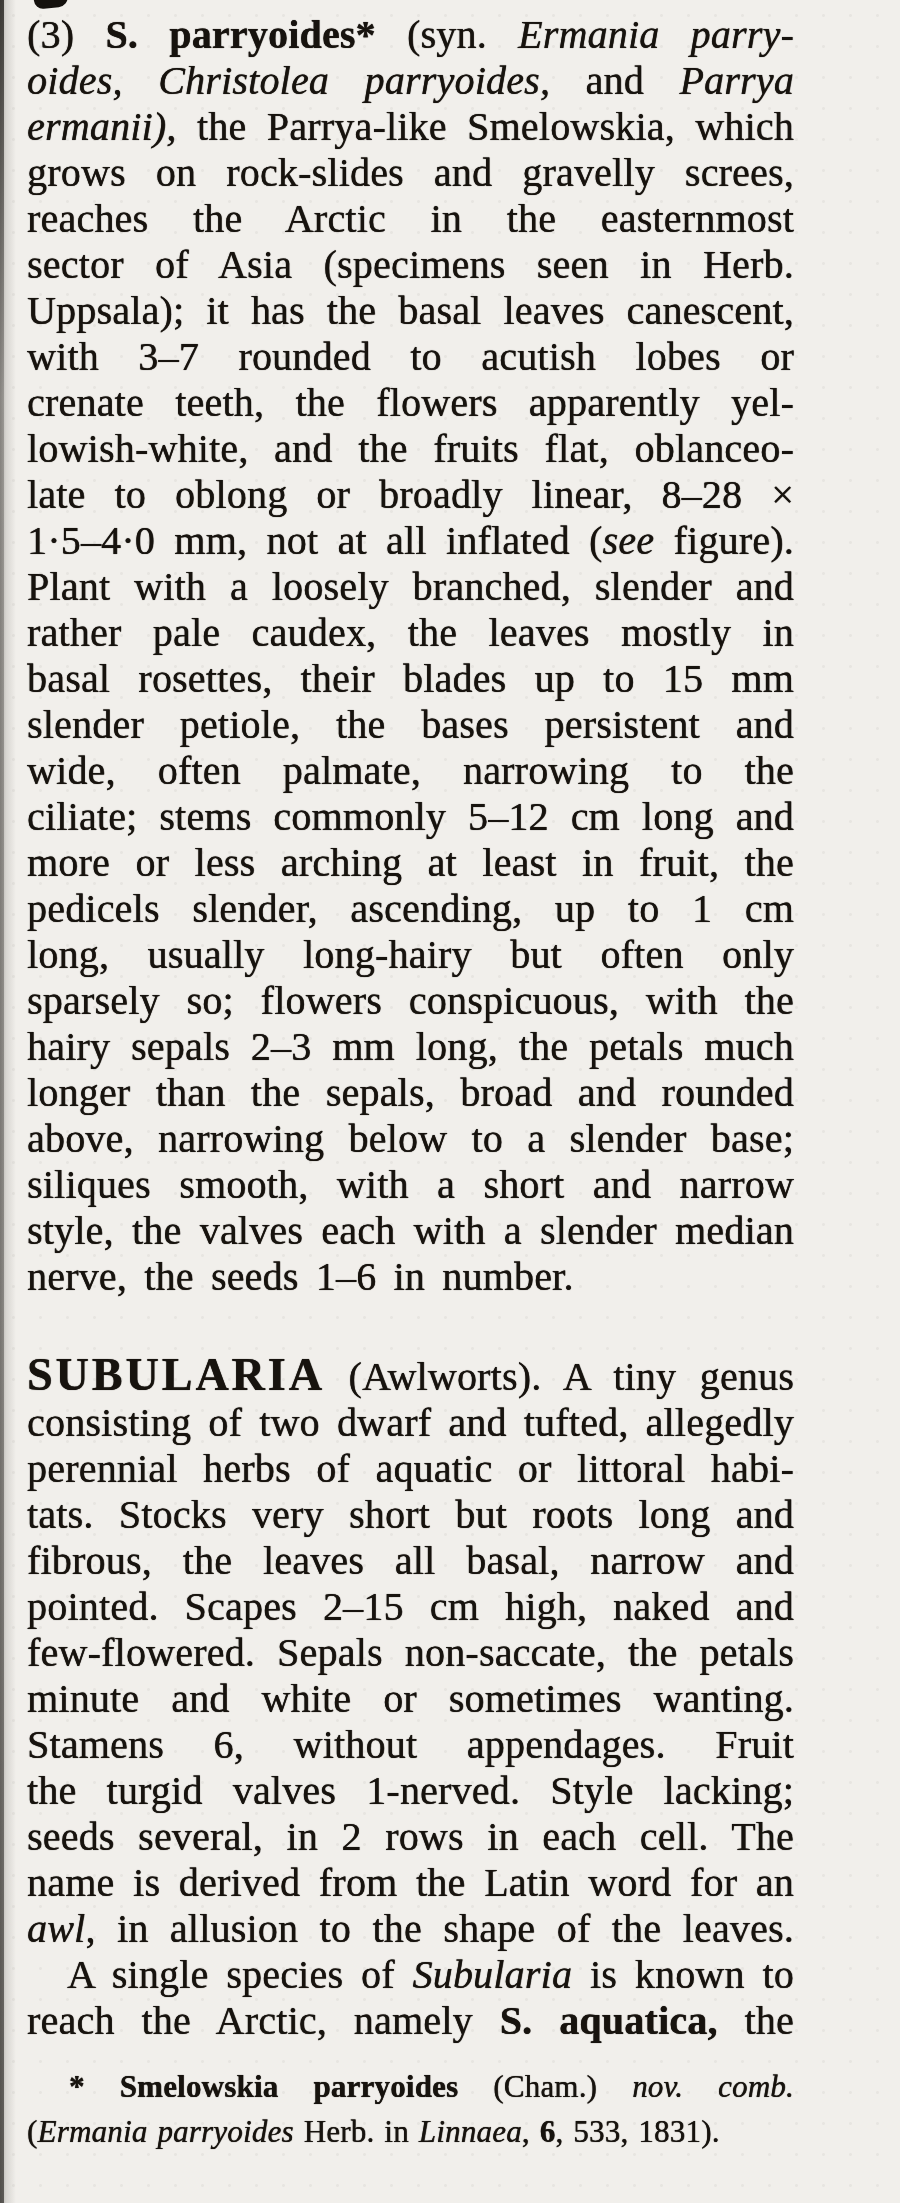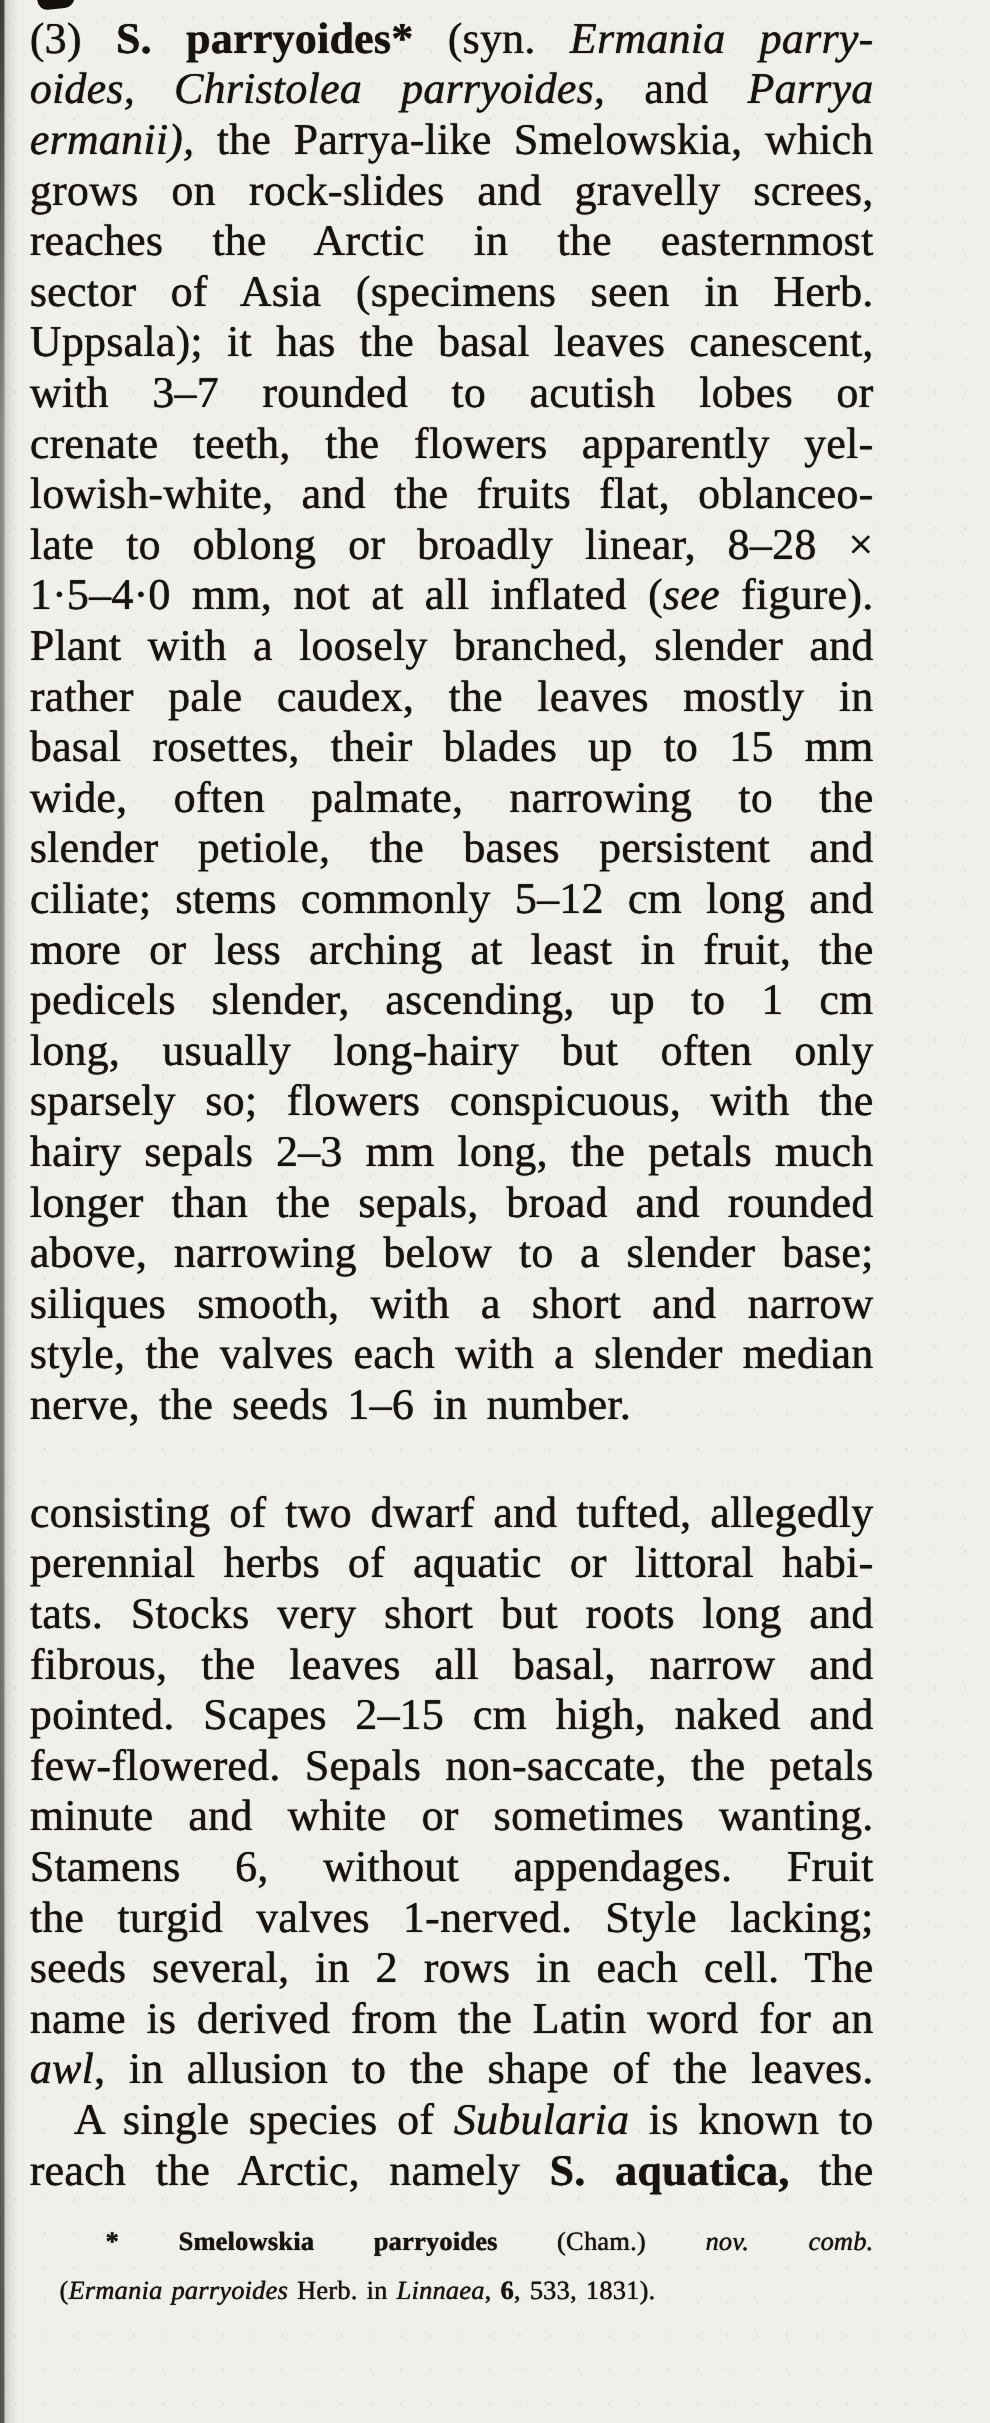--- a/index.html
+++ b/index.html
@@ -76,24 +76,23 @@
   .seg-n  { }
   .seg-b  { font-weight: bold; }
   .seg-i  { font-style: italic; }
   .seg-hb {
     font-weight: bold;
     font-size: 46px;
     letter-spacing: 3px;
   }
 
   .para.footnote {
-    font-size: 24px;
+    font-size: 31px;
     line-height: 45px;
     margin-top: 20px;
-    margin-left: 27px;
   }
   .para.footnote .line.ragged { word-spacing: 2px; }
 </style>
 </head>
 <body>
 
 <div class="page">
   <div class="gutter"></div>
   <div class="gutter-edge"></div>
   <div class="remnant"></div>
@@ -107,35 +106,36 @@
         <div class="line"><span class="seg-n">sector of Asia (specimens seen in Herb.</span></div>
         <div class="line"><span class="seg-n">Uppsala); it has the basal leaves canescent,</span></div>
         <div class="line"><span class="seg-n">with 3–7 rounded to acutish lobes or</span></div>
         <div class="line"><span class="seg-n">crenate teeth, the flowers apparently yel-</span></div>
         <div class="line"><span class="seg-n">lowish-white, and the fruits flat, oblanceo-</span></div>
         <div class="line"><span class="seg-n">late to oblong or broadly linear, 8–28 ×</span></div>
         <div class="line"><span class="seg-n">1·5–4·0 mm, not at all inflated (</span><span class="seg-i">see</span><span class="seg-n"> figure).</span></div>
         <div class="line"><span class="seg-n">Plant with a loosely branched, slender and</span></div>
         <div class="line"><span class="seg-n">rather pale caudex, the leaves mostly in</span></div>
         <div class="line"><span class="seg-n">basal rosettes, their blades up to 15 mm</span></div>
+        <div class="line"><span class="seg-n">slender petiole, the bases persistent and</span></div>
         <div class="line"><span class="seg-n">wide, often palmate, narrowing to the</span></div>
-        <div class="line"><span class="seg-n">slender petiole, the bases persistent and</span></div>
         <div class="line"><span class="seg-n">ciliate; stems commonly 5–12 cm long and</span></div>
         <div class="line"><span class="seg-n">more or less arching at least in fruit, the</span></div>
         <div class="line"><span class="seg-n">pedicels slender, ascending, up to 1 cm</span></div>
         <div class="line"><span class="seg-n">long, usually long-hairy but often only</span></div>
         <div class="line"><span class="seg-n">sparsely so; flowers conspicuous, with the</span></div>
         <div class="line"><span class="seg-n">hairy sepals 2–3 mm long, the petals much</span></div>
         <div class="line"><span class="seg-n">longer than the sepals, broad and rounded</span></div>
         <div class="line"><span class="seg-n">above, narrowing below to a slender base;</span></div>
         <div class="line"><span class="seg-n">siliques smooth, with a short and narrow</span></div>
         <div class="line"><span class="seg-n">style, the valves each with a slender median</span></div>
         <div class="line ragged"><span class="seg-n">nerve, the seeds 1–6 in number.</span></div>
       </div>
       <div class="para" style="margin-top: 52px;">
+        <div class="line"><span class="seg-hb">SUBULARIA</span><span class="seg-n"> (Awlworts). A tiny genus</span></div>
         <div class="line"><span class="seg-n">consisting of two dwarf and tufted, allegedly</span></div>
         <div class="line"><span class="seg-n">perennial herbs of aquatic or littoral habi-</span></div>
         <div class="line"><span class="seg-n">tats. Stocks very short but roots long and</span></div>
         <div class="line"><span class="seg-n">fibrous, the leaves all basal, narrow and</span></div>
         <div class="line"><span class="seg-n">pointed. Scapes 2–15 cm high, naked and</span></div>
         <div class="line"><span class="seg-n">few-flowered. Sepals non-saccate, the petals</span></div>
         <div class="line"><span class="seg-n">minute and white or sometimes wanting.</span></div>
         <div class="line"><span class="seg-n">Stamens 6, without appendages. Fruit</span></div>
         <div class="line"><span class="seg-n">the turgid valves 1-nerved. Style lacking;</span></div>
         <div class="line"><span class="seg-n">seeds several, in 2 rows in each cell. The</span></div>

